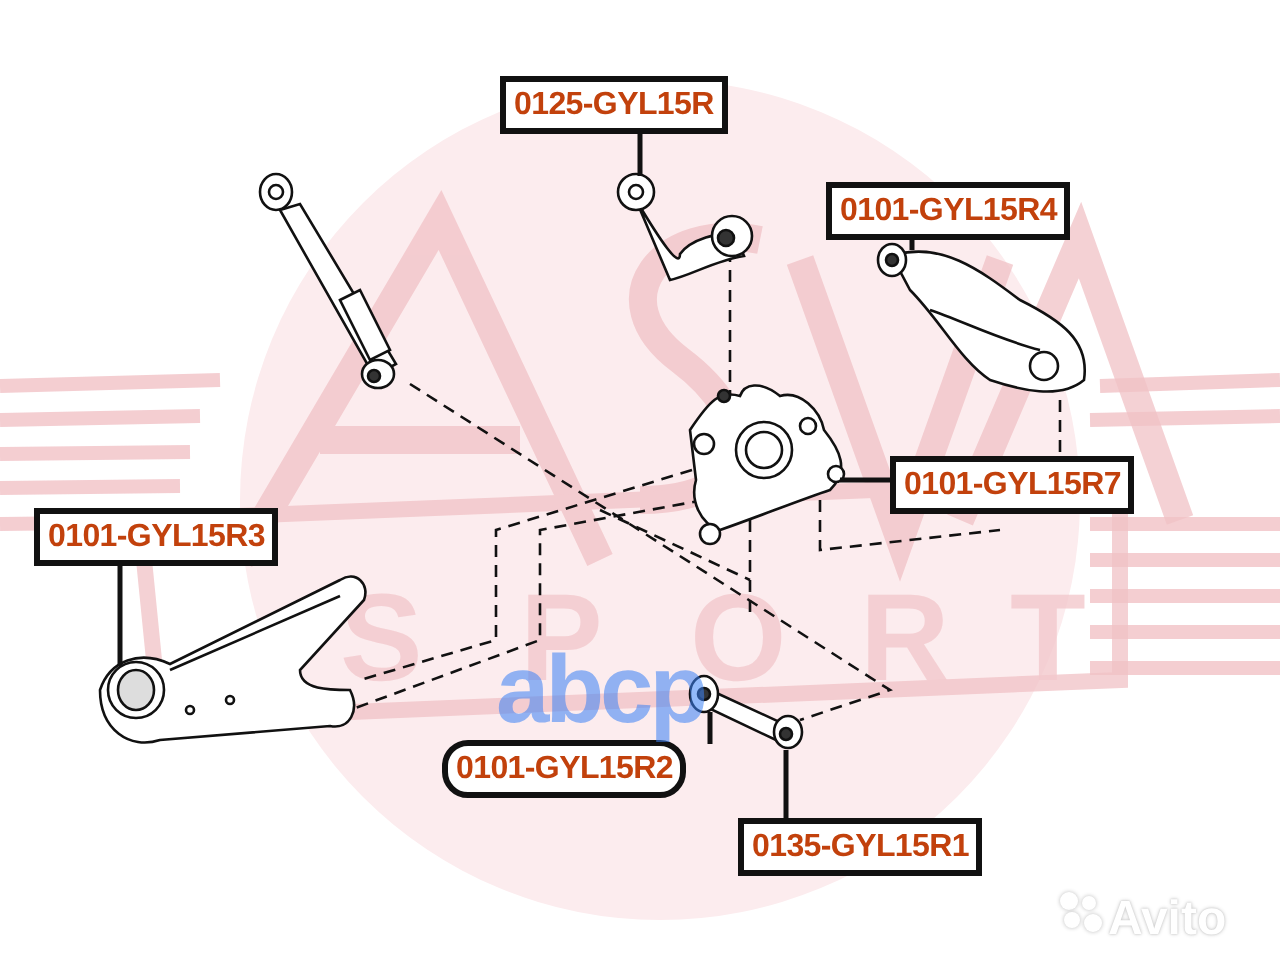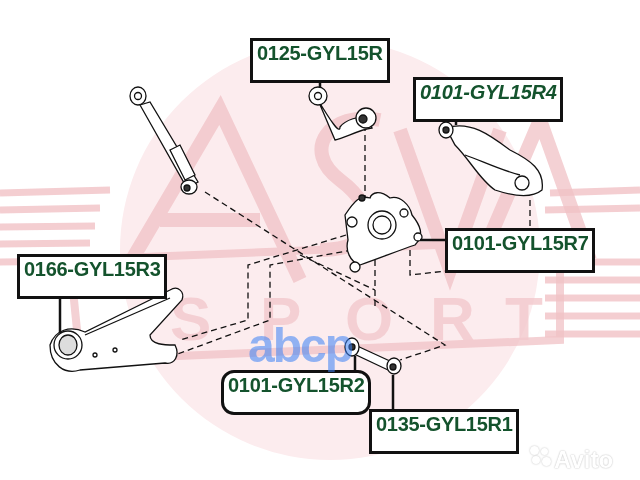--- a/index.html
+++ b/index.html
@@ -6,26 +6,26 @@
     body {
       width: 640px; height: 480px; position: relative; overflow: hidden;
       background: #ffffff;
       font-family: "Liberation Sans", sans-serif;
     }
     .layer { position: absolute; left: 0; top: 0; width: 640px; height: 480px; }
     .label {
       position: absolute;
       border: 3px solid #111;
       background: #fff;
-      color: #14532d;
+      color: #c2410c;
       font-family: "Liberation Sans", sans-serif;
       font-weight: bold;
-      font-size: 20px;
+      font-size: 16px;
       line-height: 22px;
-      padding: 1px 4px 16px 4px;
+      padding: 1px 4px 0 4px;
       white-space: nowrap;
       letter-spacing: -0.3px;
     }
     .abcp {
       position: absolute; left: 248px; top: 318px;
       font-family: "Liberation Sans", sans-serif;
       font-weight: bold; font-size: 48px; color: #3b82f6; opacity: 0.55;
       letter-spacing: -2px;
     }
     .avito {
@@ -147,23 +147,23 @@
     <line x1="320" y1="66" x2="320" y2="88"></line>
     <line x1="456" y1="105" x2="456" y2="125"></line>
     <line x1="420" y1="240" x2="447" y2="240"></line>
     <line x1="60" y1="283" x2="60" y2="333"></line>
     <line x1="355" y1="356" x2="355" y2="372"></line>
     <line x1="393" y1="375" x2="393" y2="410"></line>
   </g>
 </svg>
 
 <div class="label" style="left:250px; top:38px;">0125-GYL15R</div>
-<div class="label" style="left:413px; top:77px;font-style:italic;">0101-GYL15R4</div>
+<div class="label" style="left:413px; top:91px;">0101-GYL15R4</div>
 <div class="label" style="left:445px; top:228px;text-align:center;">0101-GYL15R7</div>
-<div class="label" style="left:17px; top:254px;">0166-GYL15R3</div>
+<div class="label" style="left:17px; top:254px;">0101-GYL15R3</div>
 <div class="label" style="left:221px; top:370px;border-radius:13px;">0101-GYL15R2</div>
 <div class="label" style="left:369px; top:409px;">0135-GYL15R1</div>
 
 <div class="abcp">abcp</div>
 <div class="avito">
   <span class="avito-dots">
     <span style="left:0; top:0; width:9px; height:9px;"></span>
     <span style="left:11px; top:2px; width:7px; height:7px;"></span>
     <span style="left:2px; top:10px; width:8px; height:8px;"></span>
     <span style="left:12px; top:11px; width:9px; height:9px;"></span>

